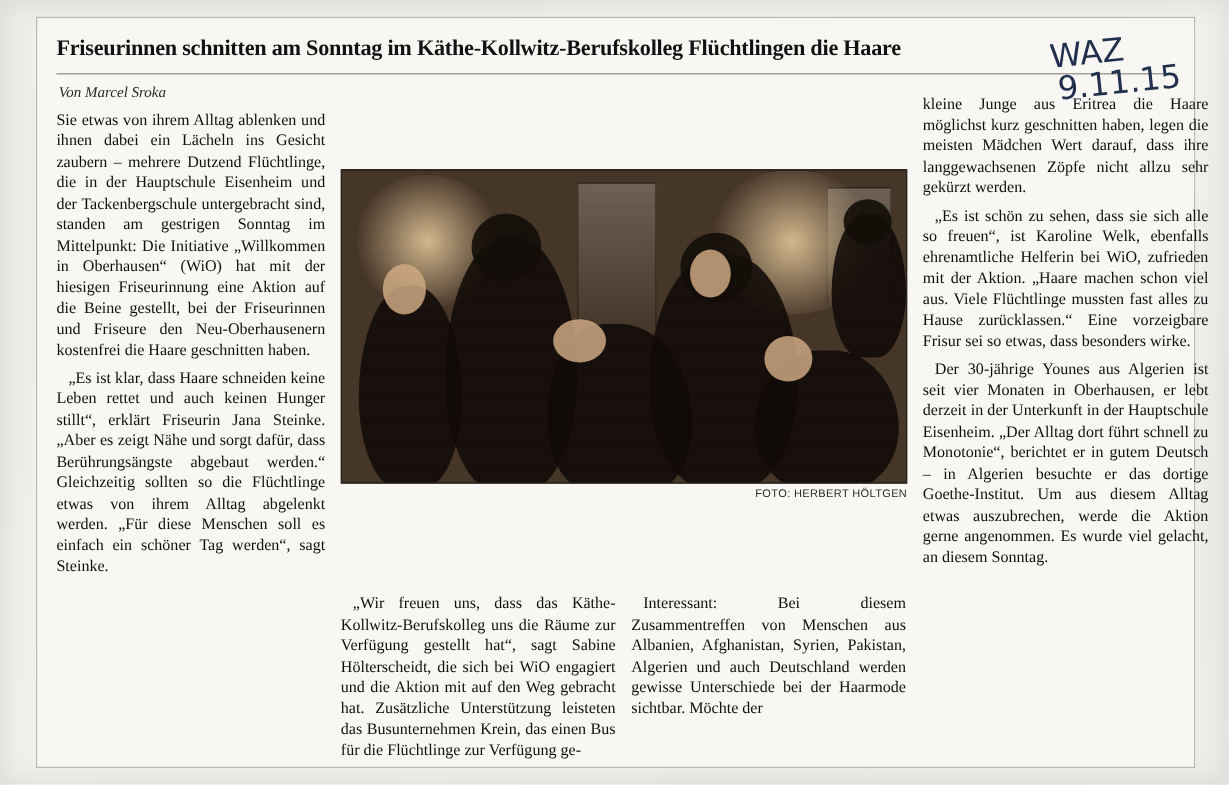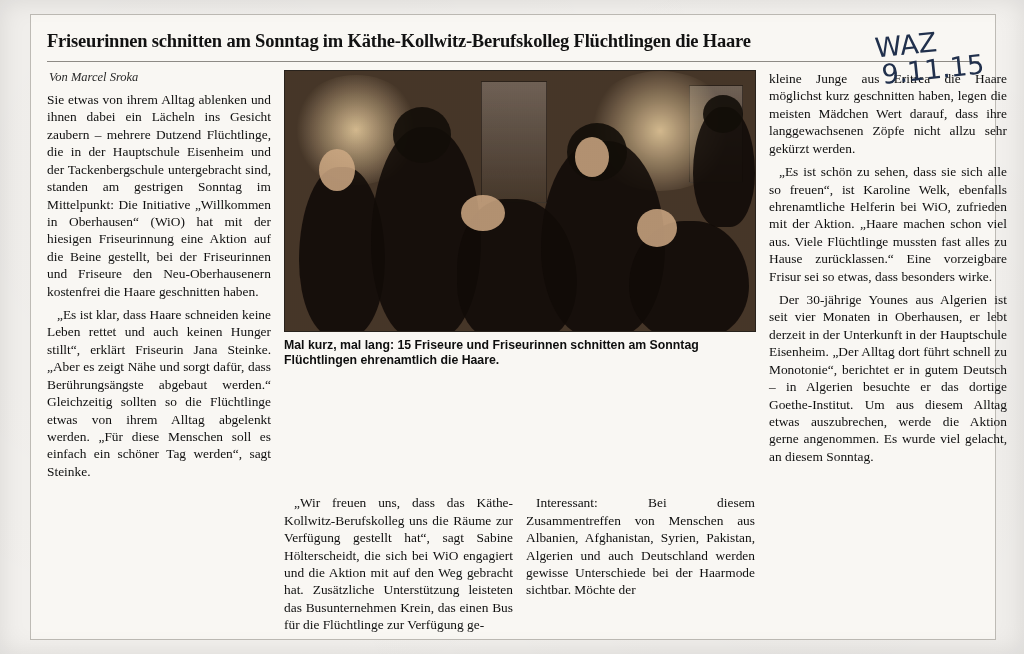--- a/index.html
+++ b/index.html
@@ -87,21 +87,21 @@
     font-family: "Liberation Serif", serif;
     font-size: 12.5px;
     font-style: italic;
     color: #2a2a2a;
     margin: 0 0 6px 2px;
   }
 
   .columns {
     display: flex;
     gap: 13px;
-    align-items: flex-start;
+    align-items: center;
   }
   .col {
     width: 224px;
     flex: 0 0 224px;
   }
   .col.wide { width: 238px; flex: 0 0 238px; }
 
   .body-text {
     font-family: "Liberation Serif", serif;
     font-size: 13.4px;
@@ -244,21 +244,21 @@
           <div class="skin" style="left:290px; top:66px; width:34px; height:40px;"></div>
 
           <div class="figure" style="left:344px; top:150px; width:120px; height:118px;"></div>
           <div class="skin" style="left:352px; top:138px; width:40px; height:38px;"></div>
 
           <div class="figure" style="left:408px; top:36px; width:62px; height:120px;"></div>
           <div class="head" style="left:418px; top:24px; width:40px; height:38px;"></div>
 
           <div class="grain"></div>
         </div>
-        <p class="caption">Mal kurz, mal lang: 15 Friseure und Friseurinnen schnitten am Sonntag Flüchtlingen ehrenamtlich die Haare.</p>
+        <p class="credit">FOTO: HERBERT HÖLTGEN</p>
       </div>
 
       <div class="col wide">
         <p class="body-text">kleine Junge aus Eritrea die Haare möglichst kurz geschnitten haben, legen die meisten Mädchen Wert darauf, dass ihre langgewachsenen Zöpfe nicht allzu sehr gekürzt werden.</p>
         <p class="body-text indent">„Es ist schön zu sehen, dass sie sich alle so freuen“, ist Karoline Welk, ebenfalls ehrenamtliche Helferin bei WiO, zufrieden mit der Aktion. „Haare machen schon viel aus. Viele Flüchtlinge mussten fast alles zu Hause zurücklassen.“ Eine vorzeigbare Frisur sei so etwas, dass besonders wirke.</p>
         <p class="body-text indent">Der 30-jährige Younes aus Algerien ist seit vier Monaten in Oberhausen, er lebt derzeit in der Unterkunft in der Hauptschule Eisenheim. „Der Alltag dort führt schnell zu Monotonie“, berichtet er in gutem Deutsch – in Algerien besuchte er das dortige Goethe-Institut. Um aus diesem Alltag etwas auszubrechen, werde die Aktion gerne angenommen. Es wurde viel gelacht, an diesem Sonntag.</p>
       </div>
     </div>
 
     <div class="lower">

